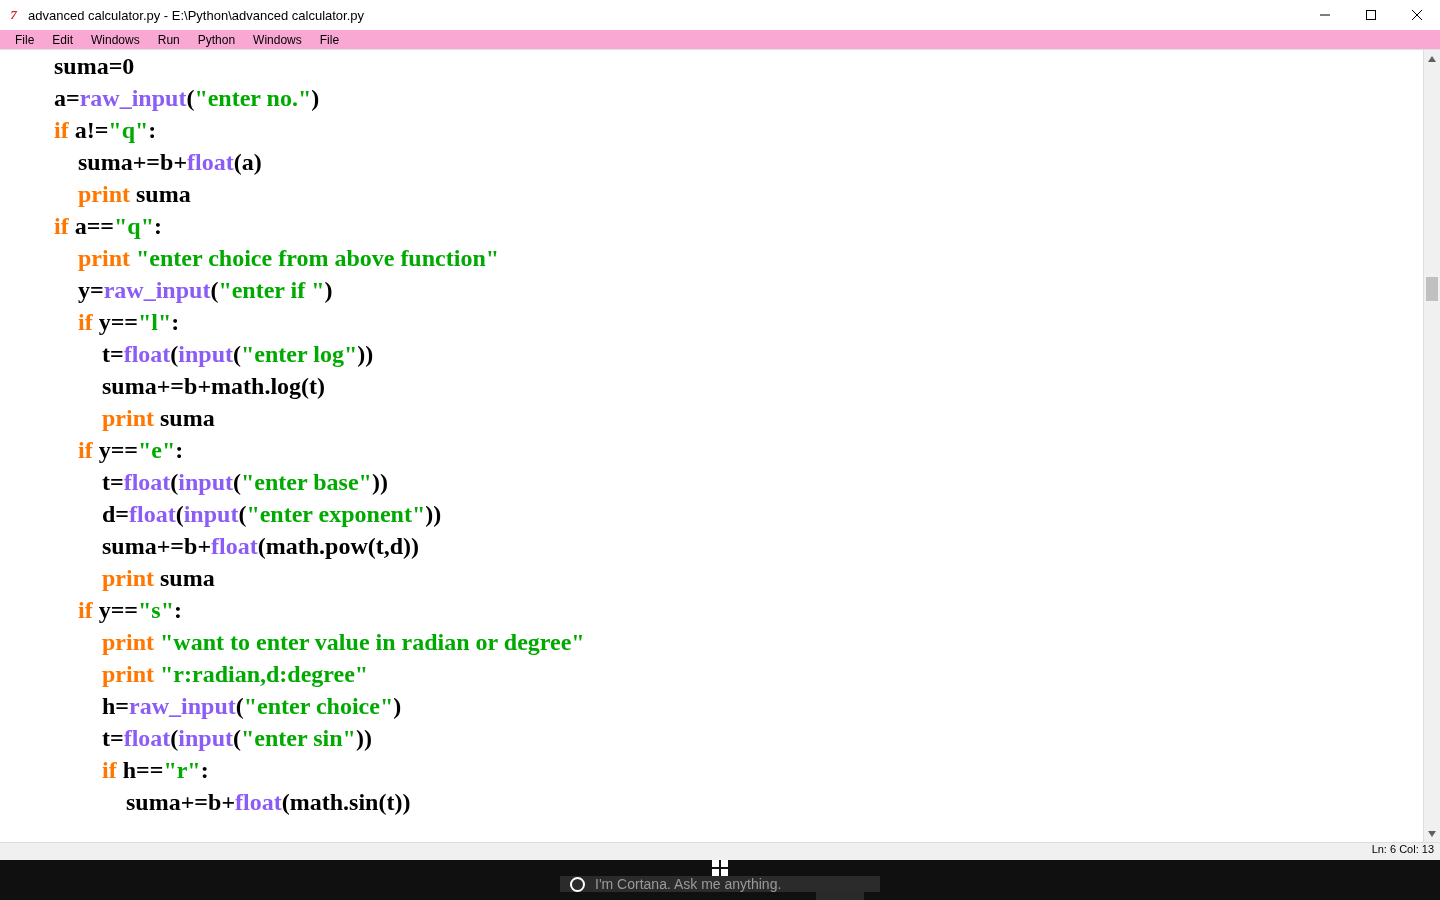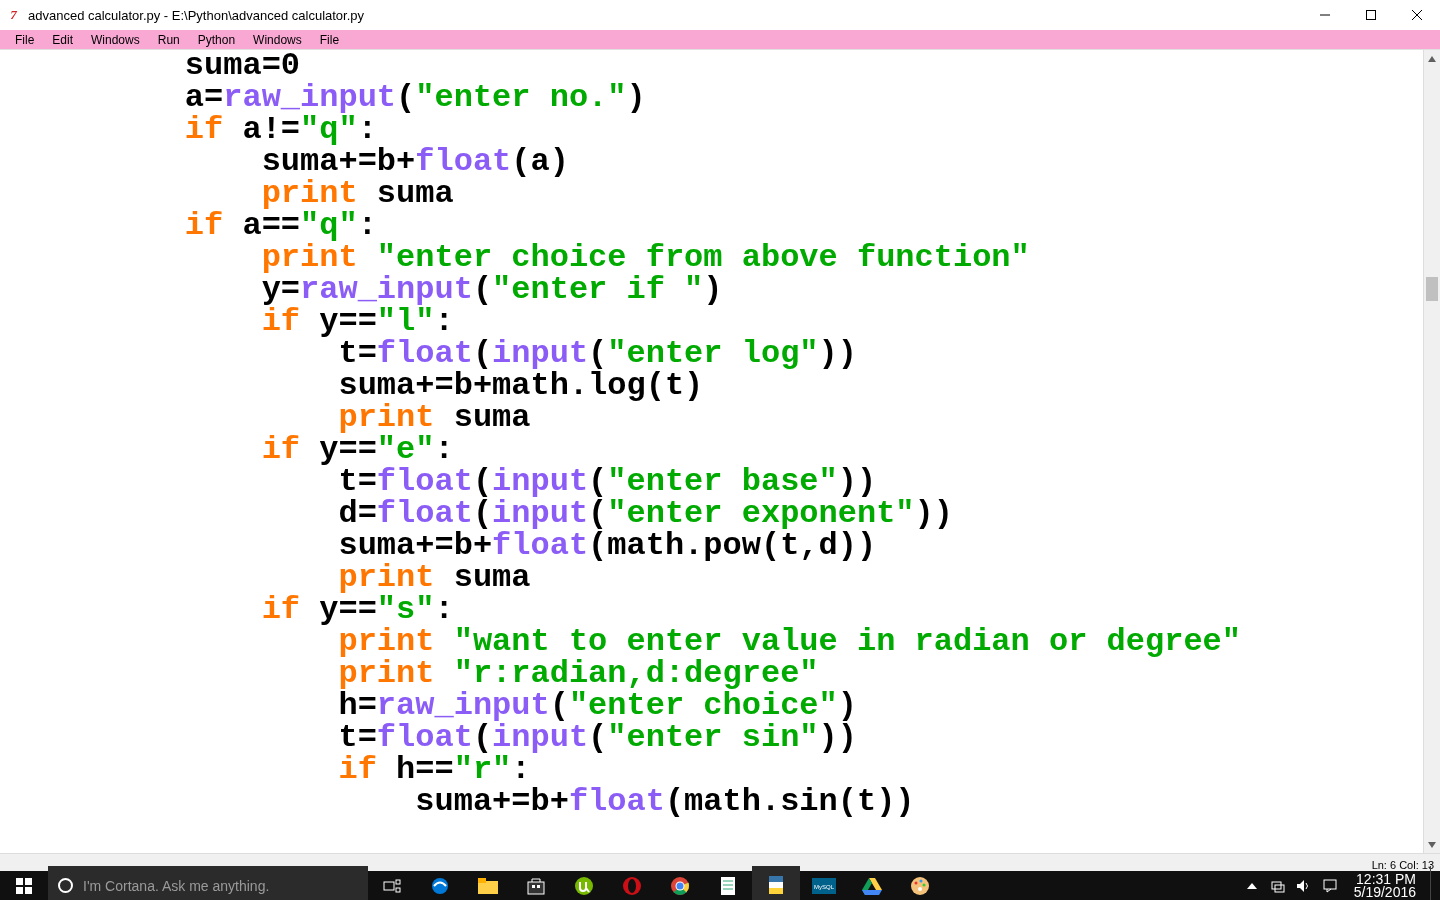--- a/index.html
+++ b/index.html
@@ -8,32 +8,32 @@
 .titlebar { height:30px; background:#fff; display:flex; align-items:center; padding-left:6px; border-bottom:0; }
 .titlebar .app-icon { width:16px; height:16px; margin-right:6px; display:flex; align-items:center; justify-content:center; font:italic bold 13px Georgia,serif; color:#d0282a; }
 .titlebar .title { font-size:13px; color:#000; }
 .titlebar .win-controls { margin-left:auto; display:flex; }
 .titlebar .win-controls div { width:46px; height:30px; display:flex; align-items:center; justify-content:center; }
 .titlebar .win-controls svg { stroke:#000; stroke-width:1; fill:none; }
 .menubar { height:20px; background:#f9a8d4; display:flex; align-items:center; padding-left:6px; border-bottom:1px solid #e0e0e0; }
 .menubar span { font-size:12px; color:#000; padding:2px 9px; }
 .editor-wrap { flex:1; display:flex; background:#fff; position:relative; }
 .editor { flex:1; overflow:hidden; position:relative; }
-pre.code { font-family:Liberation Mono, monospace; font-size:32px; font-weight:bold; line-height:32px; white-space:pre; color:#000; padding-left:12px; }
+pre.code { font-family:Liberation Serif, serif; font-size:24px; font-weight:bold; line-height:32px; white-space:pre; color:#000; padding-left:0; }
 .kw { color:#ff7700; }
 .fn { color:#8b5cf6; }
 .str { color:#00aa00; }
 .num { color:#000; }
 .scrollbar-v { width:17px; background:#f0f0f0; border-left:1px solid #ddd; display:flex; flex-direction:column; }
 .scroll-btn { height:17px; display:flex; align-items:center; justify-content:center; background:#f0f0f0; }
 .scroll-btn svg { fill:#606060; }
 .scroll-track { flex:1; position:relative; }
 .scroll-thumb { position:absolute; left:2px; right:2px; top:210px; height:24px; background:#c0c0c0; }
-.statusbar { height:18px; background:#f0f0f0; border-top:1px solid #ddd; display:flex; align-items:flex-end; justify-content:flex-end; padding-right:6px; font-size:11px; color:#000; }
-.taskbar { height:29px; background:#101010; display:flex; align-items:center; color:#fff; }
+.statusbar { height:18px; background:#f0f0f0; border-top:1px solid #ddd; display:flex; align-items:flex-start; justify-content:flex-end; padding-right:6px; font-size:11px; color:#000; }
+.taskbar { height:40px; background:#101010; display:flex; align-items:center; color:#fff;flex-direction:column; }
 .tb-start { width:48px; height:40px; display:flex; align-items:center; justify-content:center; }
 .tb-start svg { fill:#fff; }
 .tb-search { width:320px; height:40px; background:#2b2b2b; display:flex; align-items:center; padding-left:10px; gap:10px; }
 .tb-search .circ { width:15px; height:15px; border:2px solid #fff; border-radius:50%; }
 .tb-search .ph { font-size:14px; color:#9a9a9a; }
 .tb-icons { display:flex; height:40px; }
 .tb-icons .tb-item { width:48px; height:40px; display:flex; align-items:center; justify-content:center; }
 .tb-tray { margin-left:auto; display:flex; align-items:center; gap:6px; padding-right:4px; }
 .tray-icon { width:20px; height:20px; display:flex; align-items:center; justify-content:center; }
 .tray-clock { font-size:14px; color:#fff; text-align:right; line-height:13px; padding:0 8px; }

